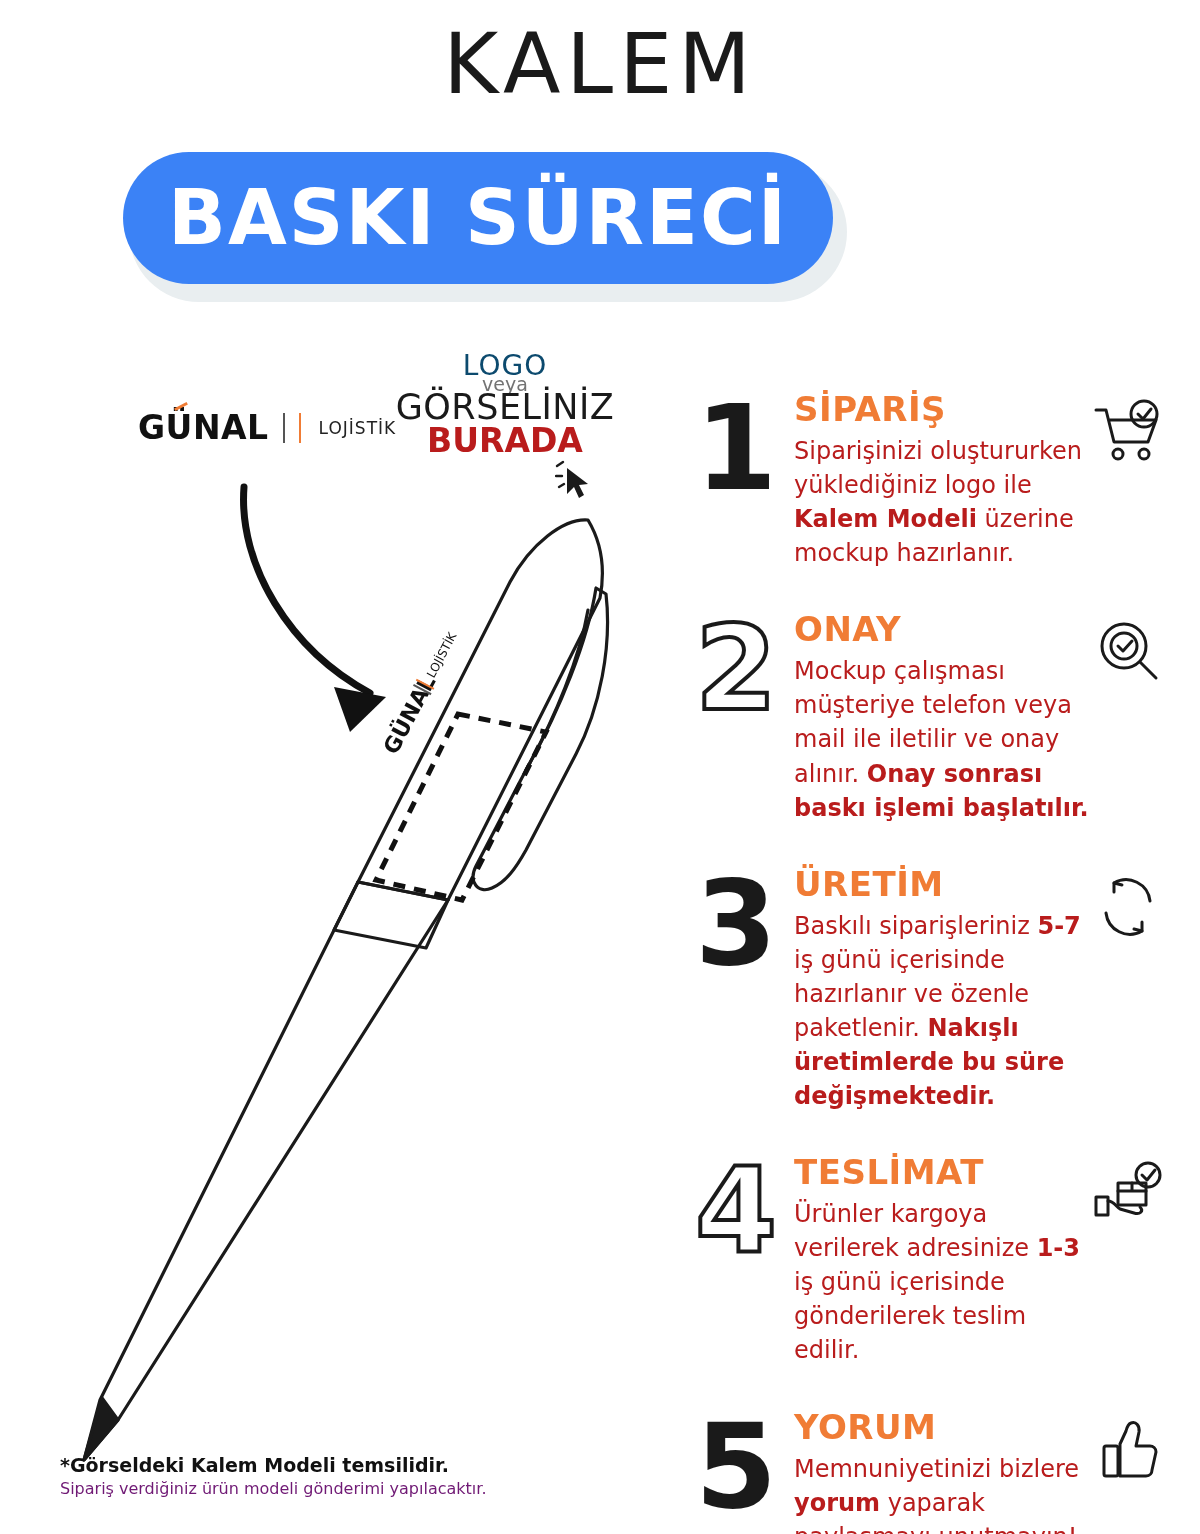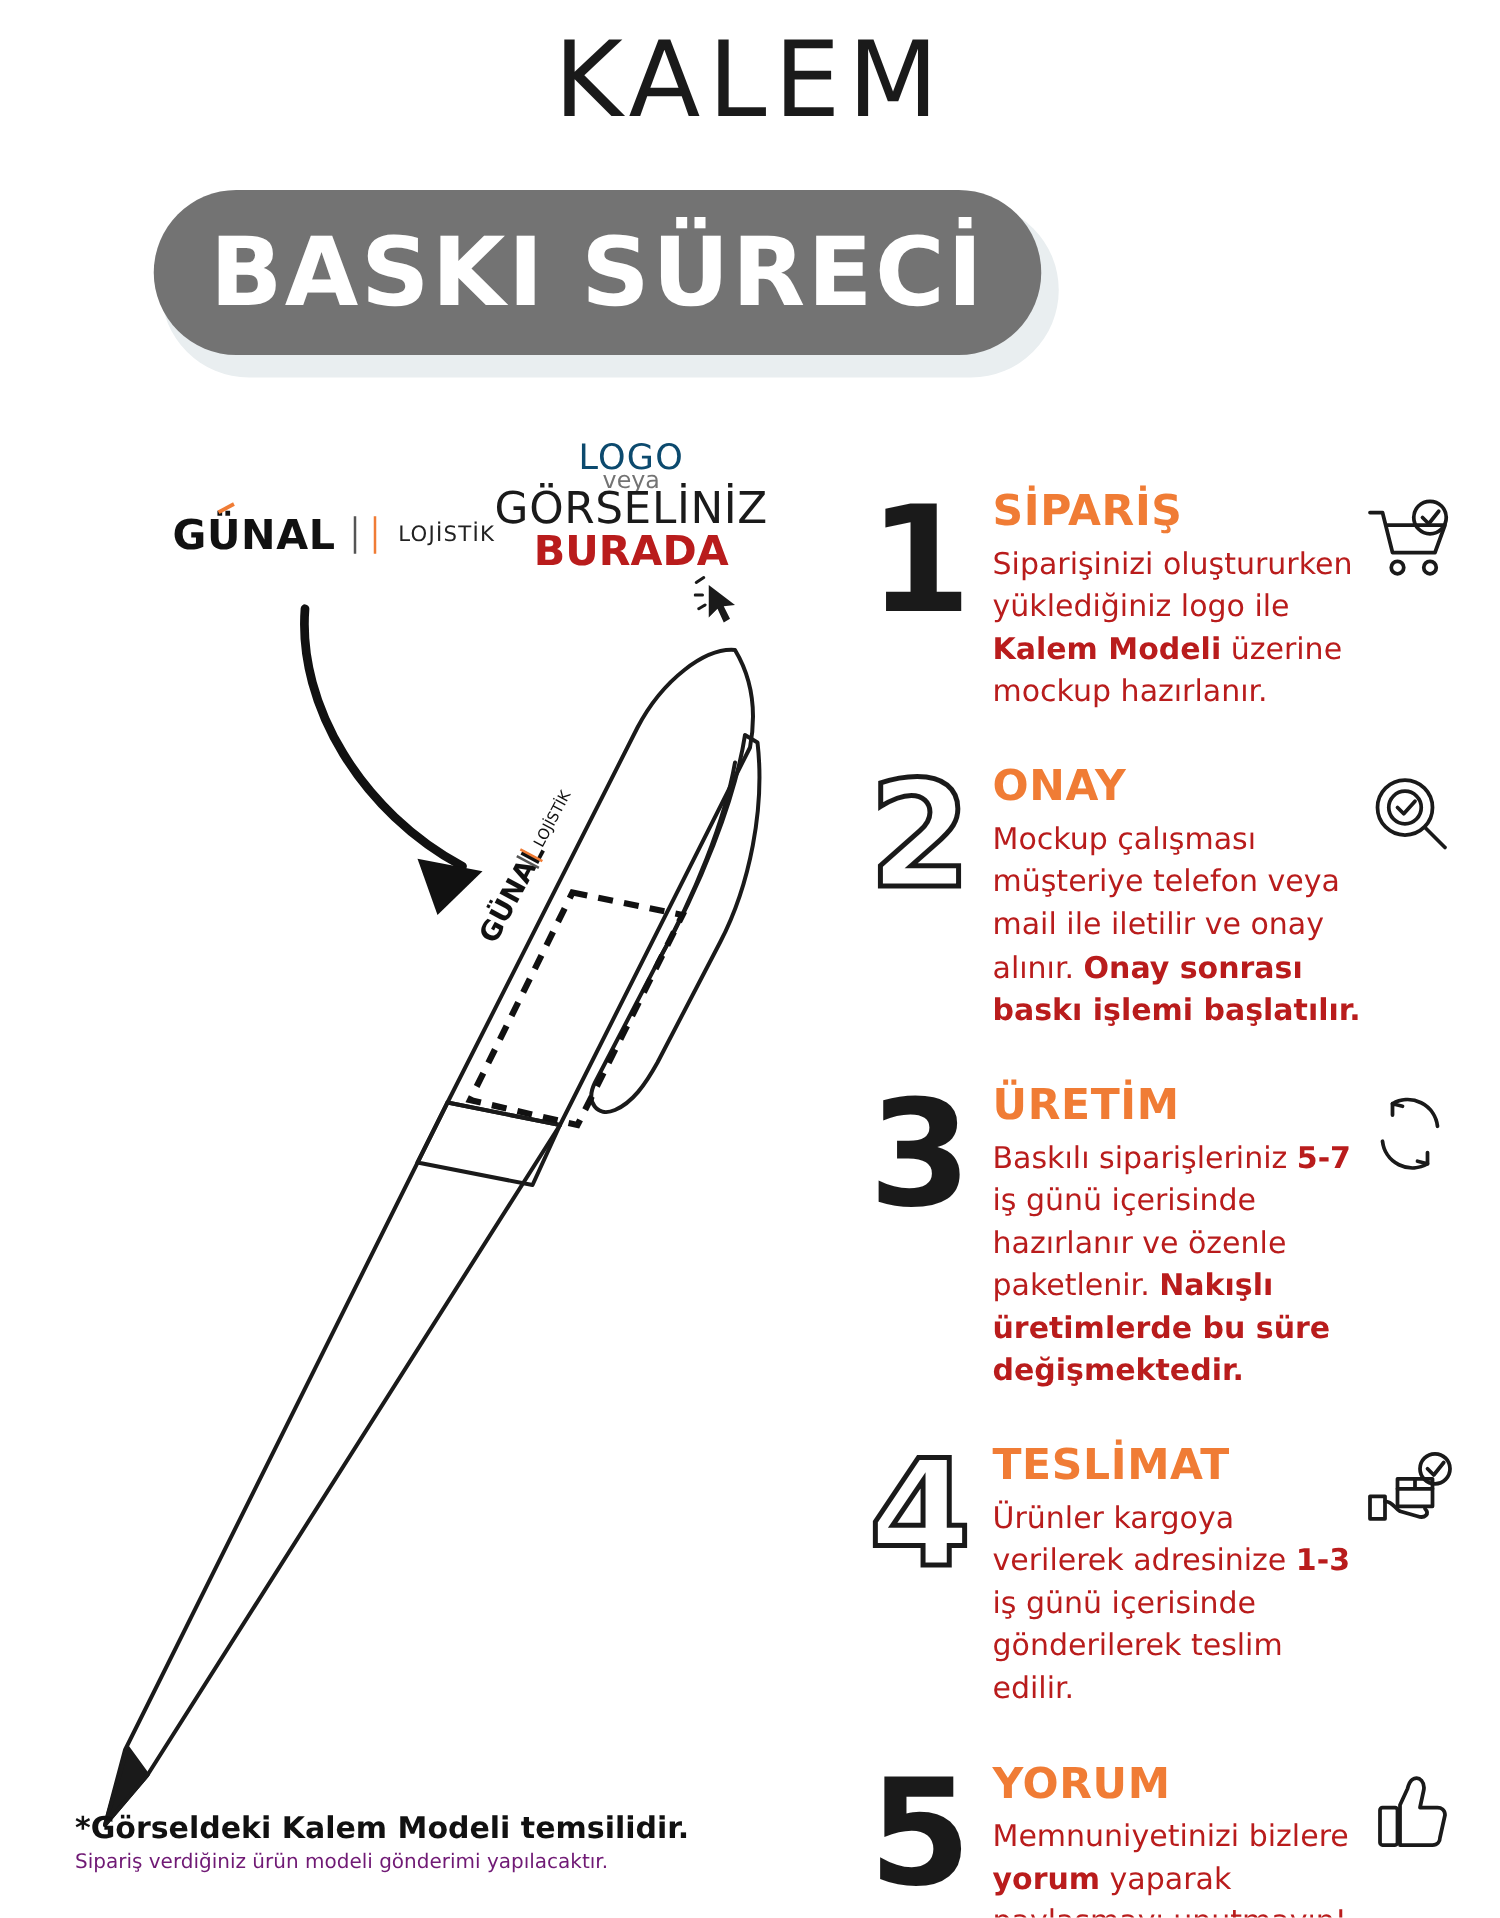--- a/index.html
+++ b/index.html
@@ -52,21 +52,21 @@
     border-radius: 70px;
     background: #e9eef0;
   }
   .banner {
     position: absolute;
     top: 0;
     left: 0;
     width: 710px;
     height: 132px;
     border-radius: 66px;
-    background: #737373;
+    background: #3b82f6;
     display: flex;
     align-items: center;
     justify-content: center;
   }
   .banner span {
     color: #ffffff;
     font-size: 76px;
     font-weight: 700;
     letter-spacing: 2px;
     line-height: 1;
@@ -190,21 +190,21 @@
     height: 76px;
   }
 
   
   .footer {
     position: absolute;
     left: 60px;
     bottom: 34px;
     line-height: 1.35;
   }
-  .footer .f1 { font-size: 24px; font-weight: 700; color:#111; }
+  .footer .f1 { font-size: 19px; font-weight: 700; color:#111; }
   .footer .f2 { font-size: 16px; color:#701a75; }
 </style>
 </head>
 <body>
 
 <div class="page">
 
   <div class="title-main">KALEM</div>
 
   <div class="title-banner-wrap">

